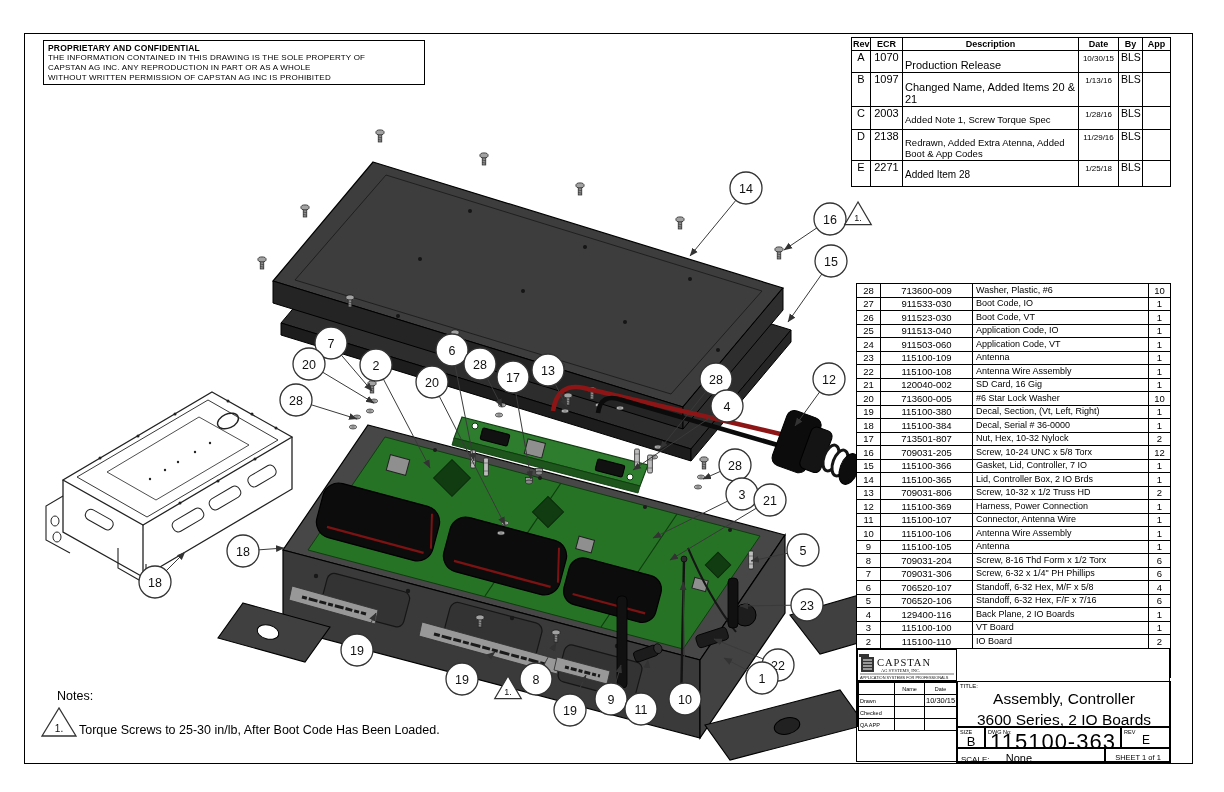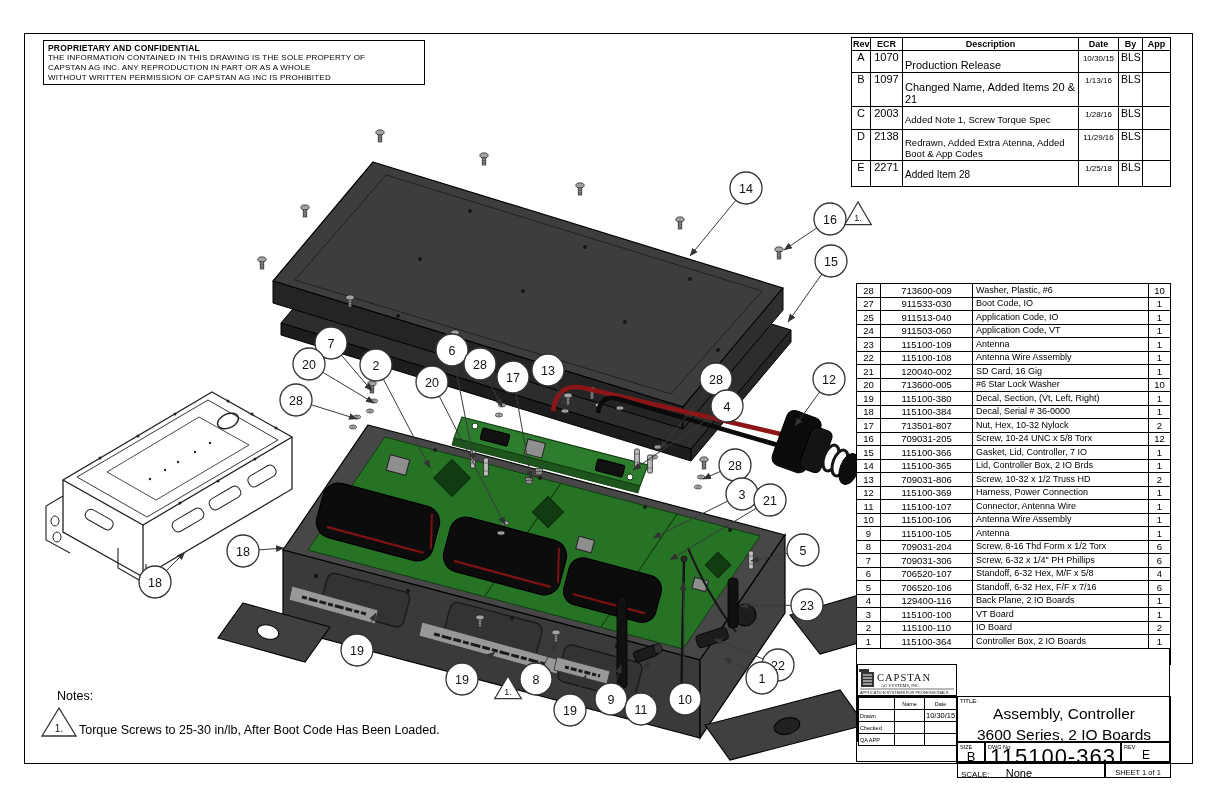--- a/index.html
+++ b/index.html
@@ -29,21 +29,21 @@
 
   .parts{position:absolute;left:856px;top:283px;width:314px;z-index:2;table-layout:fixed;}
   .parts td{height:12.5px;font-size:9.5px;line-height:1;white-space:nowrap;text-align:center;padding:0 1px;}
   .parts td.desc{text-align:left;font-size:9px;padding-left:3px;}
   .parts .hdr th{height:13px;font-size:9.5px;font-weight:bold;white-space:nowrap;}
 
   
   .tblock{position:absolute;left:856px;top:648px;width:314px;height:114px;border:1.4px solid #000;
           z-index:2;background:#fff;box-sizing:border-box;}
   .tb{position:absolute;box-sizing:border-box;}
-  .cell{border:1px solid #000;margin-top:15px;}
+  .cell{border:1px solid #000;}
   .company-name{font-size:11.5px;font-weight:bold;text-align:center;margin-top:3px;letter-spacing:.2px;}
   .company-addr{font-size:7.5px;text-align:center;margin-top:1px;}
   .bls-sig{position:absolute;left:84px;top:8px;font-size:11px;z-index:3;}
   .appr{font-size:5.5px;}
   .appr td{font-size:5.5px;height:11px;padding:0 1px;border:0.8px solid #000;}
   .appr td.dt{font-size:7.5px;text-align:center;}
   .title-label{font-size:6px;position:absolute;left:2px;top:1px;}
   .title-line{font-size:15.5px;text-align:center;line-height:1.35;}
   .mini-label{font-size:5.5px;position:absolute;left:2px;top:1px;}
   .size-val{font-size:13px;text-align:center;margin-top:6px;}
@@ -582,20 +582,26 @@
           <td class="desc">Washer, Plastic, #6</td>
           <td class="qty">10</td>
         </tr>
         <tr>
           <td class="item">27</td>
           <td class="pn">911533-030</td>
           <td class="desc">Boot Code, IO</td>
           <td class="qty">1</td>
         </tr>
         <tr>
+          <td class="item">26</td>
+          <td class="pn">911523-030</td>
+          <td class="desc">Boot Code, VT</td>
+          <td class="qty">1</td>
+        </tr>
+        <tr>
           <td class="item">25</td>
           <td class="pn">911513-040</td>
           <td class="desc">Application Code, IO</td>
           <td class="qty">1</td>
         </tr>
         <tr>
           <td class="item">24</td>
           <td class="pn">911503-060</td>
           <td class="desc">Application Code, VT</td>
           <td class="qty">1</td>

